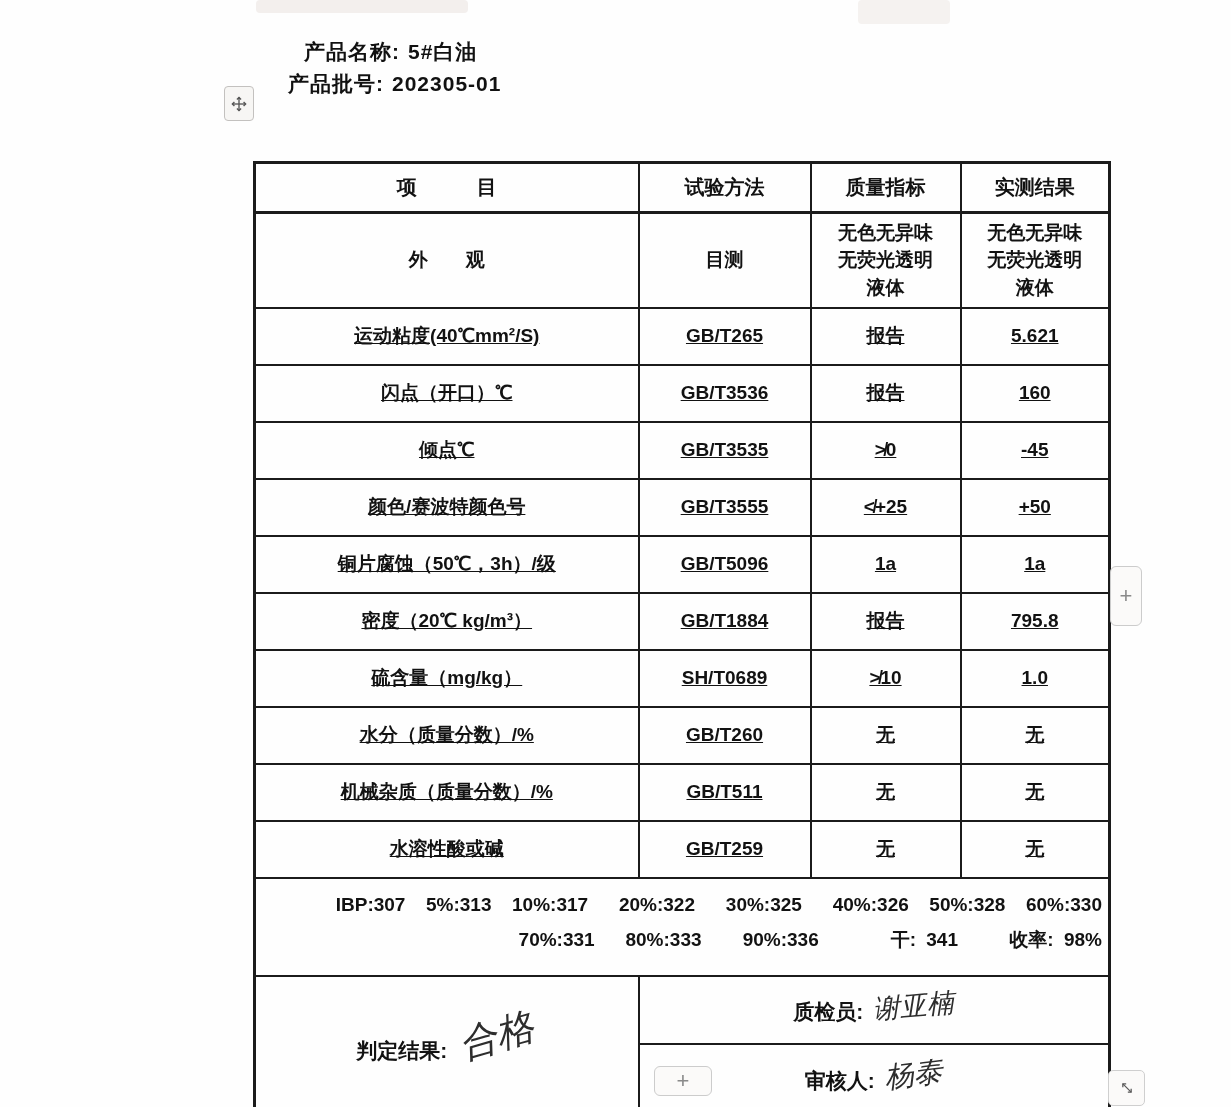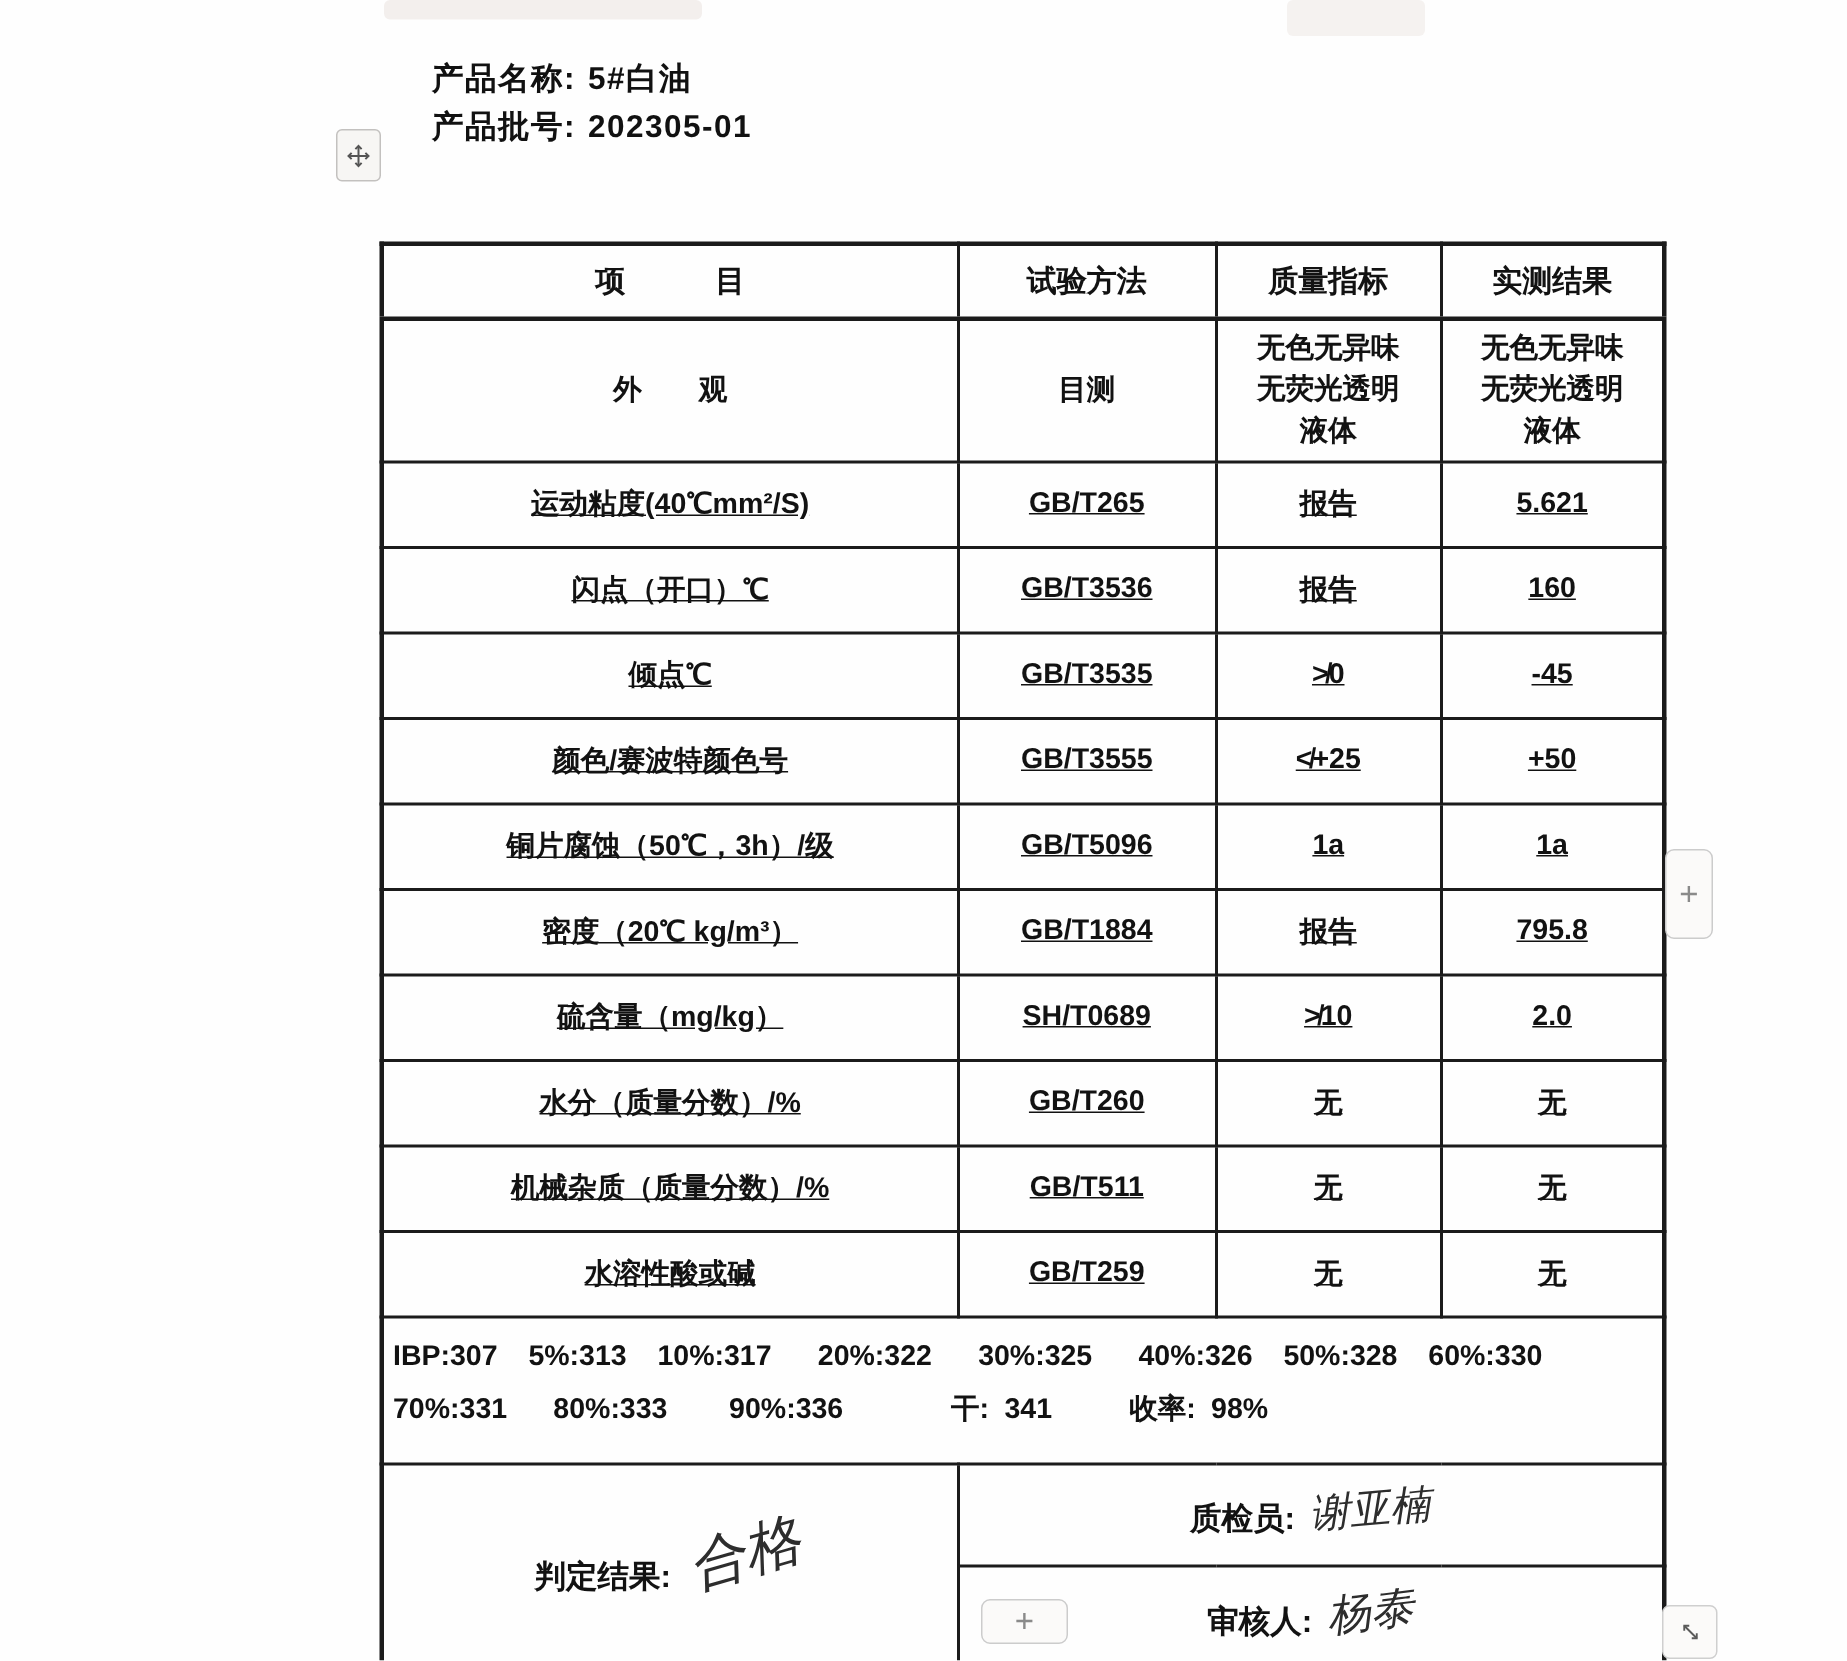--- a/index.html
+++ b/index.html
@@ -8,21 +8,21 @@
   .screen {
     position: relative; width: 1231px; height: 1107px;
     background: #fefefe; overflow: hidden;
   }
   .smudge { position: absolute; border-radius: 4px; pointer-events: none; }
   .smudge-a { left: 256px; top: 0; width: 212px; height: 13px; background: #f3efed; }
   .smudge-b { left: 858px; top: 0; width: 92px; height: 24px; background: #f5f2f0; }
 
   
   .doc-head { position: absolute; font-weight: bold; font-size: 21px; letter-spacing: 1px; color: #111; }
-  .h-line1 { left: 288px; top: 38px; }
+  .h-line1 { left: 304px; top: 38px; }
   .h-line2 { left: 288px; top: 70px; }
   .h-date  { left: 788px; top: 72px; }
   .doc-head .val { margin-left: 8px; }
 
   
   table.qc {
     position: absolute; left: 253px; top: 116px; width: 855px;
     border-collapse: collapse; table-layout: fixed;
     border: 3px solid #1b1b1b;
     font-weight: bold; color: #121212; margin-top: 45px;
@@ -31,21 +31,21 @@
     border: 2px solid #1b1b1b;
     text-align: center; vertical-align: middle;
     font-size: 19px; font-weight: bold;
     padding: 2px 4px;
   }
   table.qc thead th { height: 50px; font-size: 20px; border-bottom: 3px solid #1b1b1b; }
   tr.r-appearance td { height: 95px; }
   tr.r-std td { height: 57px; text-decoration: underline; }
   td.pre { white-space: pre-line; line-height: 1.45; }
   tr.r-dist td {
-    height: 98px; text-align: left; vertical-align: top;
+    height: 98px; text-align: right; vertical-align: top;
     padding: 8px 6px; font-size: 19px; line-height: 1.85;
   }
   .dist-line { white-space: pre-wrap; word-spacing: 5px; }
   tr.r-sig1 td { height: 68px; }
   tr.r-sig2 td { height: 72px; }
   td.sig-cell { text-align: left; padding-left: 16px; }
   .sig-label { font-size: 21px; font-weight: bold; }
   .sig {
     display: inline-block; font-family: "DejaVu Serif", serif;
     font-style: italic; font-weight: 400; color: #2d2d2d;
@@ -153,21 +153,21 @@
       <tr class="r-std">
         <td>密度（20℃ kg/m³）</td>
         <td>GB/T1884</td>
         <td>报告</td>
         <td>795.8</td>
       </tr>
       <tr class="r-std">
         <td>硫含量（mg/kg）</td>
         <td>SH/T0689</td>
         <td>≯10</td>
-        <td>2.0</td>
+        <td>1.0</td>
       </tr>
       <tr class="r-std">
         <td>水分（质量分数）/%</td>
         <td>GB/T260</td>
         <td>无</td>
         <td>无</td>
       </tr>
       <tr class="r-std">
         <td>机械杂质（质量分数）/%</td>
         <td>GB/T511</td>

